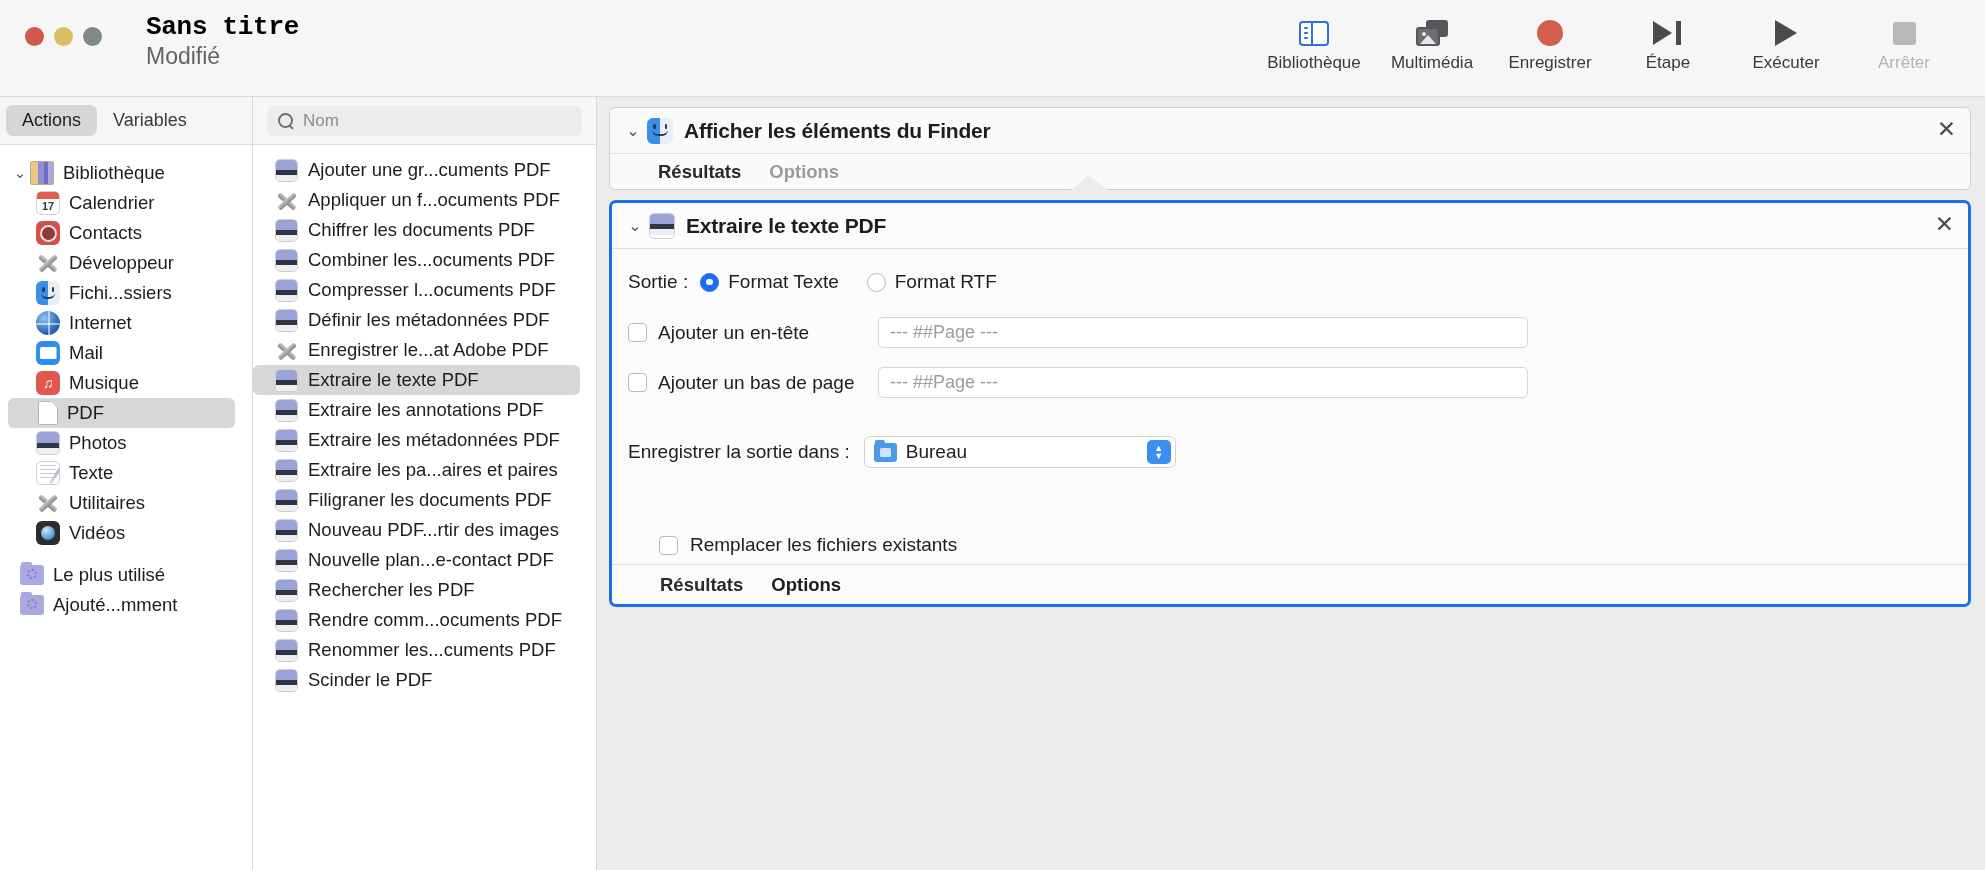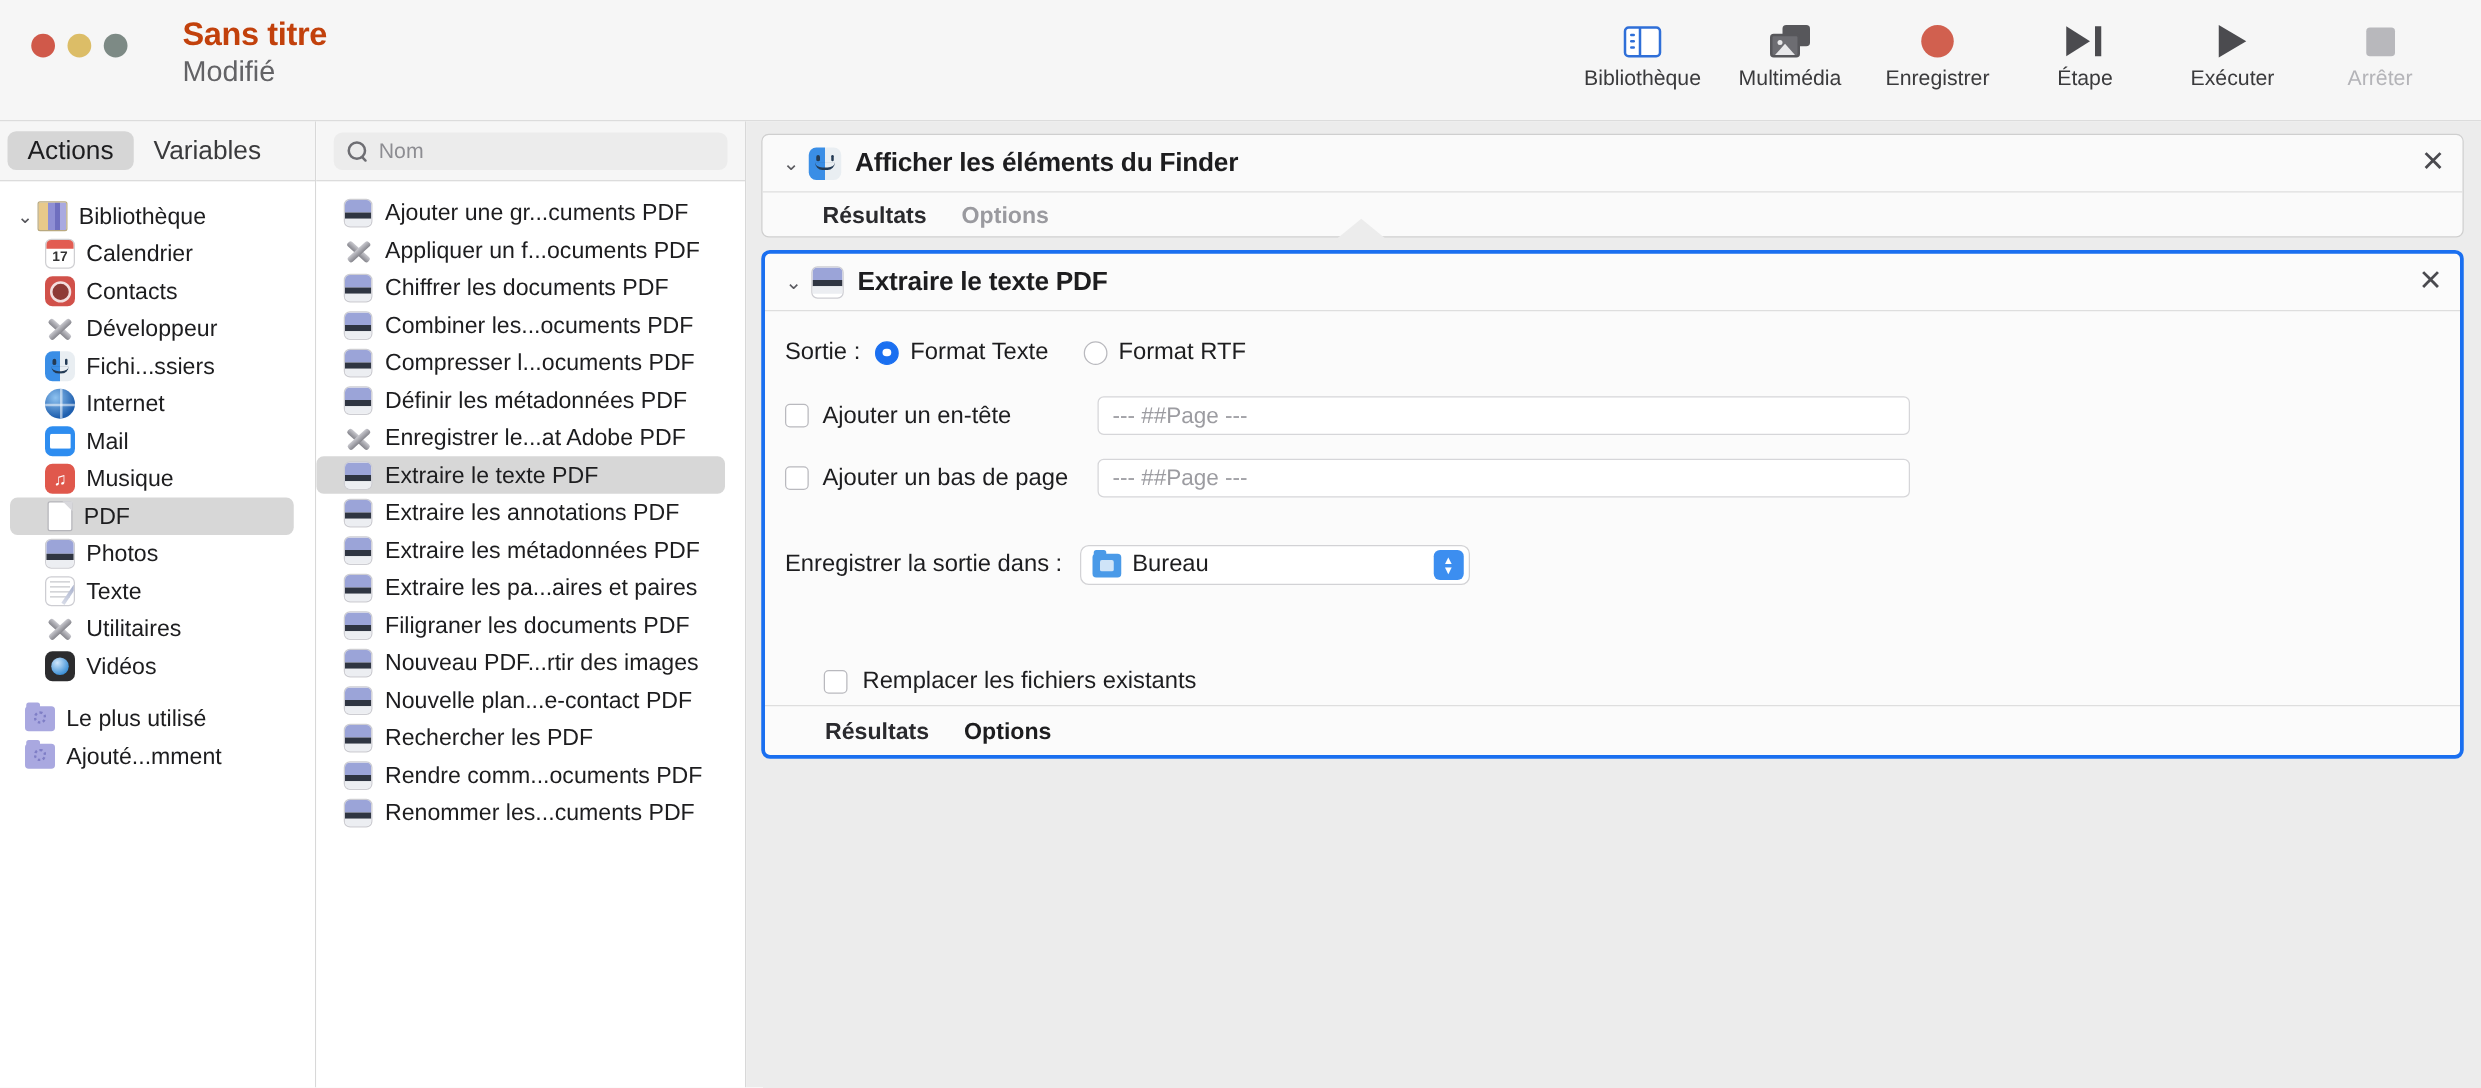--- a/index.html
+++ b/index.html
@@ -17,21 +17,21 @@
     height: 97px; background: #f6f6f6; display: flex; align-items: flex-start;
     border-bottom: 1px solid #dcdcdc; flex: none; position: relative;
   }
   .traffic { display: flex; gap: 10px; padding: 27px 0 0 25px; }
   .light { width: 19px; height: 19px; border-radius: 50%; }
   .light.red { background: #d0594a; }
   .light.yellow { background: #dcbd67; }
   .light.gray { background: #7d8a85; }
 
   .title-block { padding: 12px 0 0 44px; }
-  .doc-title { font-size: 26px; font-weight: bold; color: #c2410c; letter-spacing: -0.3px; }
+  .doc-title { font-size: 26px; font-weight: bold; color: #000000; letter-spacing: -0.3px; font-family: Liberation Mono, monospace; }
   .doc-sub { font-size: 23px; color: #636366; margin-top: 1px; }
 
   .toolbar { position: absolute; right: 22px; top: 8px; display: flex; align-items: flex-start; }
   .tbtn {
     width: 118px; display: flex; flex-direction: column; align-items: center;
     padding-top: 8px; cursor: default;
   }
   .tbtn .glyph { height: 34px; display: flex; align-items: center; justify-content: center; }
   .tbtn .lbl { font-size: 17px; color: #3a3a3c; margin-top: 3px; white-space: nowrap; }
   .tbtn.disabled .lbl { color: #b4b4b8; }
@@ -62,21 +62,21 @@
   
   .body { flex: 1; display: flex; min-height: 0; }
 
   
   .leftcol { width: 253px; flex: none; display: flex; flex-direction: column;
     background: #fff; border-right: 1px solid #d8d8d8; }
   .seg-row { height: 48px; display: flex; align-items: center; padding-left: 6px;
     background: #f6f6f6; border-bottom: 1px solid #dcdcdc; }
   .seg {
     height: 31px; padding: 0 16px; border-radius: 7px; display: flex; align-items: center;
-    font-size: 21px; color: #1d1d1f; cursor: default;
+    font-size: 18px; color: #1d1d1f; cursor: default;
   }
   .seg.active { background: #d6d6d6; }
   .seg.inactive { color: #3a3a3c; }
 
   .treelist { flex: 1; overflow: hidden; padding-top: 13px; }
   .tnode { height: 30px; display: flex; align-items: center; font-size: 18.5px; color: #1d1d1f; padding-left: 10px; }
   .tnode.child { padding-left: 36px; }
   .tnode.sel { background: #d7d7d7; margin: 0 17px 0 8px; border-radius: 6px; padding-left: 28px; }
   .chev { width: 20px; font-size: 15px; color: #55555a; display: flex; align-items: center; justify-content: center; }
   .ticon { width: 24px; height: 24px; margin-right: 9px; flex: none; position: relative; }
@@ -526,20 +526,28 @@
             <span>Rendre comm...ocuments PDF</span>
           </div>
         <div class="arow">
             <div class="aicon i-preview">
               <div class="sky"></div>
               <div class="bar"></div>
               <div class="gr"></div>
             </div>
             <span>Renommer les...cuments PDF</span>
           </div>
+        <div class="arow">
+            <div class="aicon i-preview">
+              <div class="sky"></div>
+              <div class="bar"></div>
+              <div class="gr"></div>
+            </div>
+            <span>Scinder le PDF</span>
+          </div>
       </div>
     </div>
 
     <div class="rightcol">
 
       <div class="card top">
         <div class="card-head">
           <div class="disc">⌄</div>
           <div class="headicon i-finder">
             <div class="eye l"></div>

